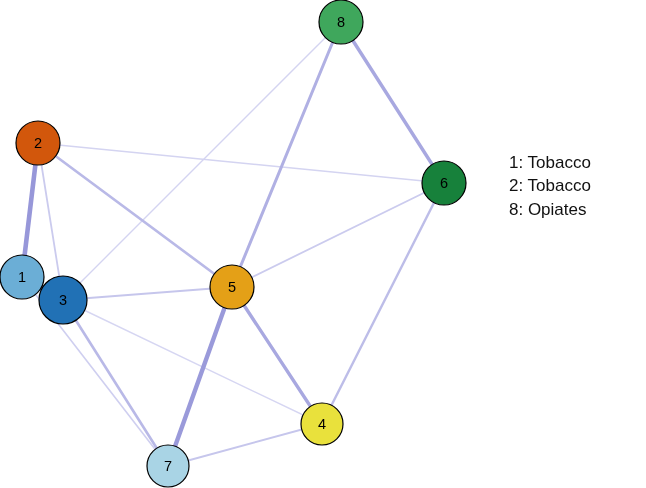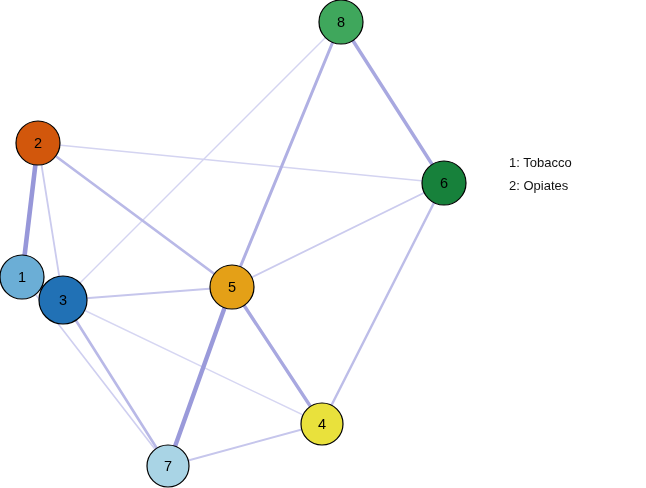--- a/index.html
+++ b/index.html
@@ -9,21 +9,21 @@
     background:#ffffff;
     font-family:"Liberation Sans", sans-serif;
     overflow:hidden;
   }
   #graph-svg{position:absolute;left:0;top:0;}
   #legend{
     position:absolute;
     left:509px;top:151px;
     margin:0;padding:0;
     list-style:none;
-    font-size:13px;
+    font-size:17px;
     line-height:23.4px;
     color:#111111;
     white-space:nowrap;
   }
   .node-label{
     font-family:"Liberation Sans", sans-serif;
     font-size:14.5px;
     fill:#000000;
     text-anchor:middle;
   }
@@ -82,15 +82,16 @@
           <text x="168" y="471" class="node-label">7</text>
         </g>
         <g>
           <circle cx="341" cy="22" r="22" fill="#3FA75C" stroke="#000000" stroke-width="1.2"></circle>
           <text x="341" y="27" class="node-label">8</text>
         </g>
       </g>
   </svg>
   <ul id="legend" style="color: rgb(17, 17, 17);">
       <li>1: Tobacco</li>
-      <li>2: Opiates</li>
+      <li>2: Tobacco</li>
+      <li>8: Opiates</li>
     </ul>
 </div>
 
 </body></html>

